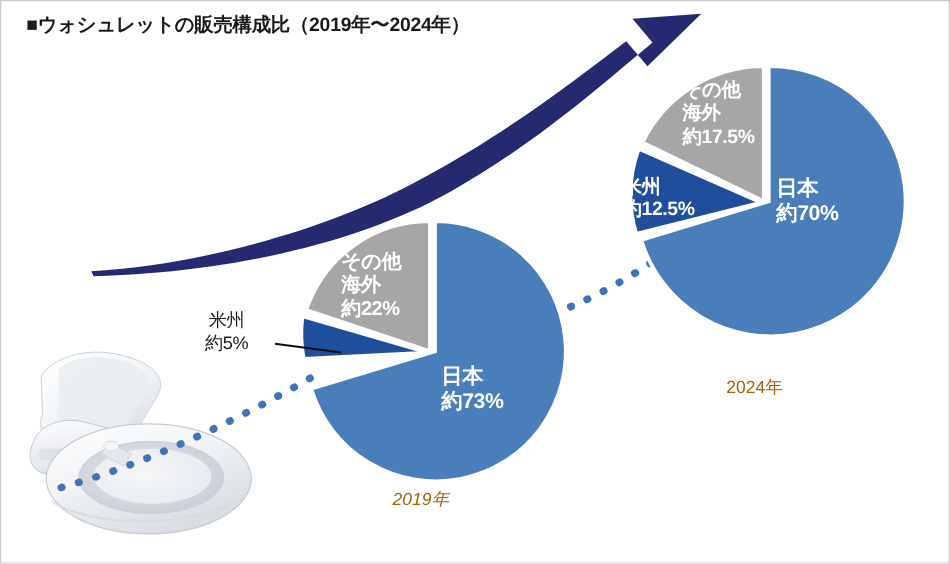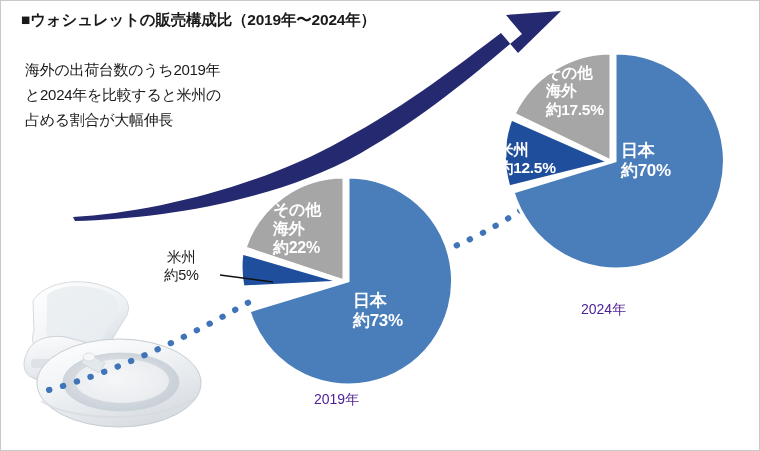--- a/index.html
+++ b/index.html
@@ -56,21 +56,21 @@
     color: #ffffff;
     font-weight: bold;
     line-height: 1.18;
     letter-spacing: -0.3px;
     pointer-events: none;
     white-space: nowrap;
   }
   .year-label {
     position: absolute;
     text-align: center;
-    color: #4c1d95;
+    color: #a16207;
     font-size: 14px;
     letter-spacing: 0px;
     white-space: nowrap;
   }
   .callout-label {
     position: absolute;
     text-align: center;
     color: #1a1a1a;
     font-size: 14.5px;
     font-weight: 500;
@@ -172,43 +172,38 @@
       <path d="M 614,52 A 108,108 0 1 1 512,191 L 614,160 Z" fill="#4a7ebb" stroke="#ffffff" stroke-width="3"></path>
 
       <path d="M 610,52 A 108,108 0 0 0 513,113 L 610,160 Z" fill="#a6a6a6" stroke="#ffffff" stroke-width="3"></path>
 
       <path d="M 510,118 A 108,108 0 0 0 508,186 L 608,161 Z" fill="#1f4e9c" stroke="#ffffff" stroke-width="3"></path>
     </g>
   </svg>
 
   <div class="title">■ウォシュレットの販売構成比（2019年〜2024年）</div>
 
-  <div class="annotation">
-    <div>海外の出荷台数のうち2019年</div>
-    <div>と2024年を比較すると米州の</div>
-    <div>占める割合が大幅伸長</div>
-  </div>
 
   <div class="pie-label" id="lbl-2019-japan">
     <div>日本</div>
     <div>約73%</div>
   </div>
 
   <div class="pie-label" id="lbl-2019-other">
     <div>その他</div>
     <div>海外</div>
     <div>約22%</div>
   </div>
 
   <div class="callout-label" style="left:163px; top:247px;">
     <div>米州</div>
     <div>約5%</div>
   </div>
 
-  <div class="year-label" style="left:313px; top:390px;">2019年</div>
+  <div class="year-label" style="left:313px; top:390px;font-style:italic;">2019年</div>
 
   <div class="pie-label" id="lbl-2024-japan">
     <div>日本</div>
     <div>約70%</div>
   </div>
 
   <div class="pie-label" id="lbl-2024-other">
     <div>その他</div>
     <div>海外</div>
     <div>約17.5%</div>

